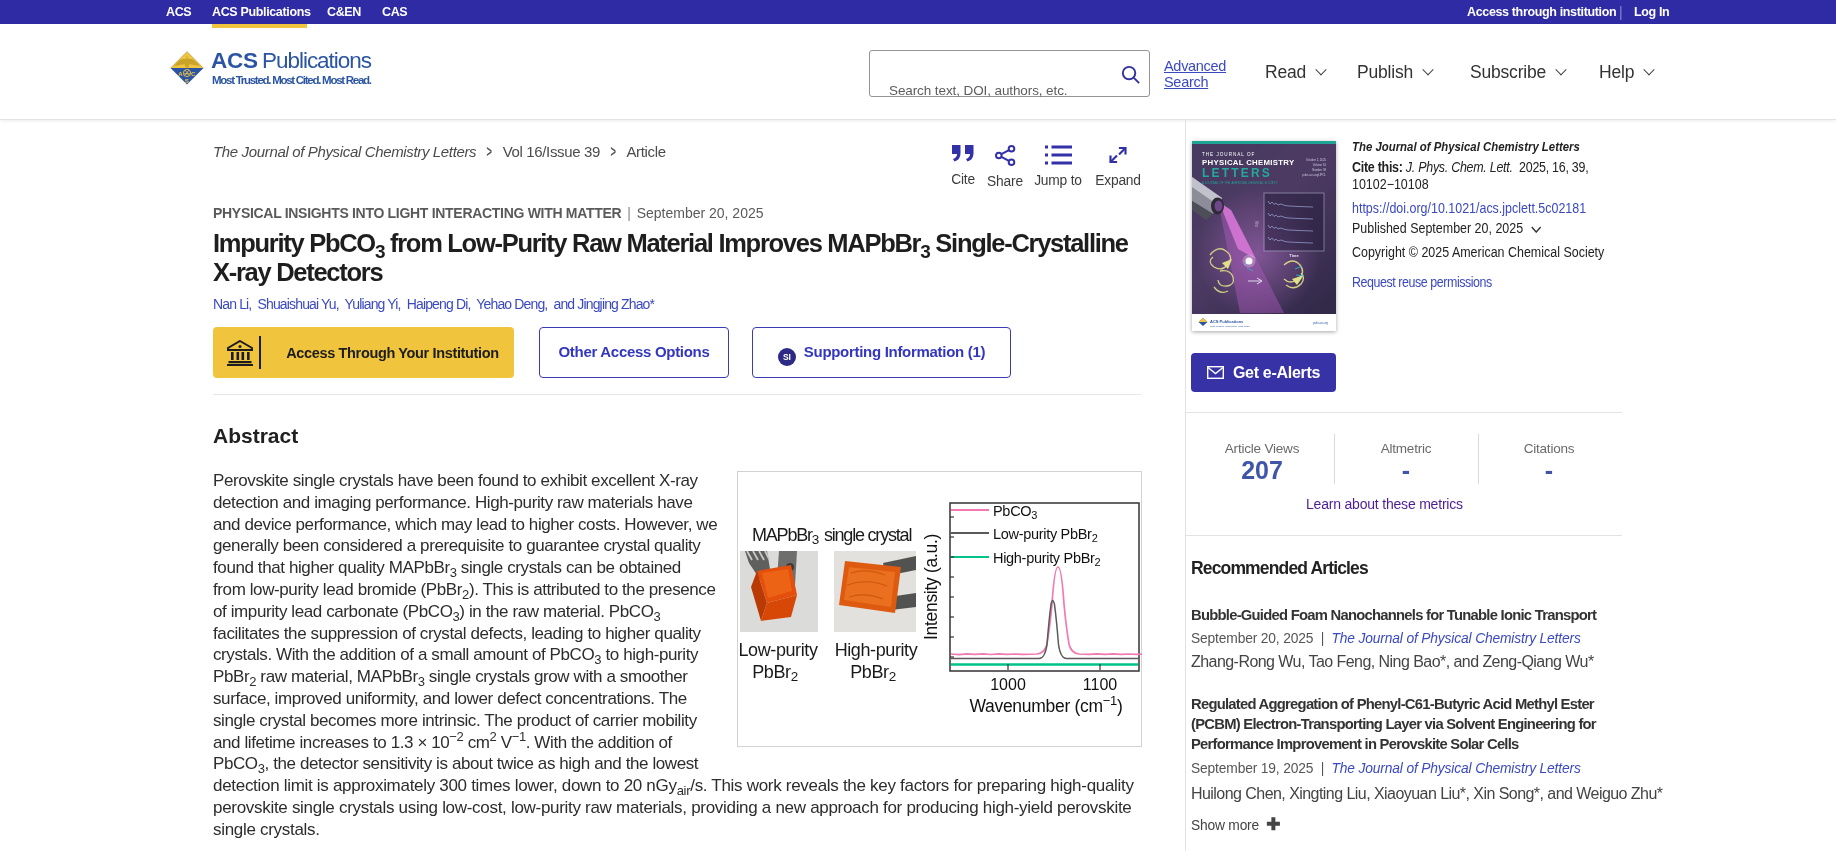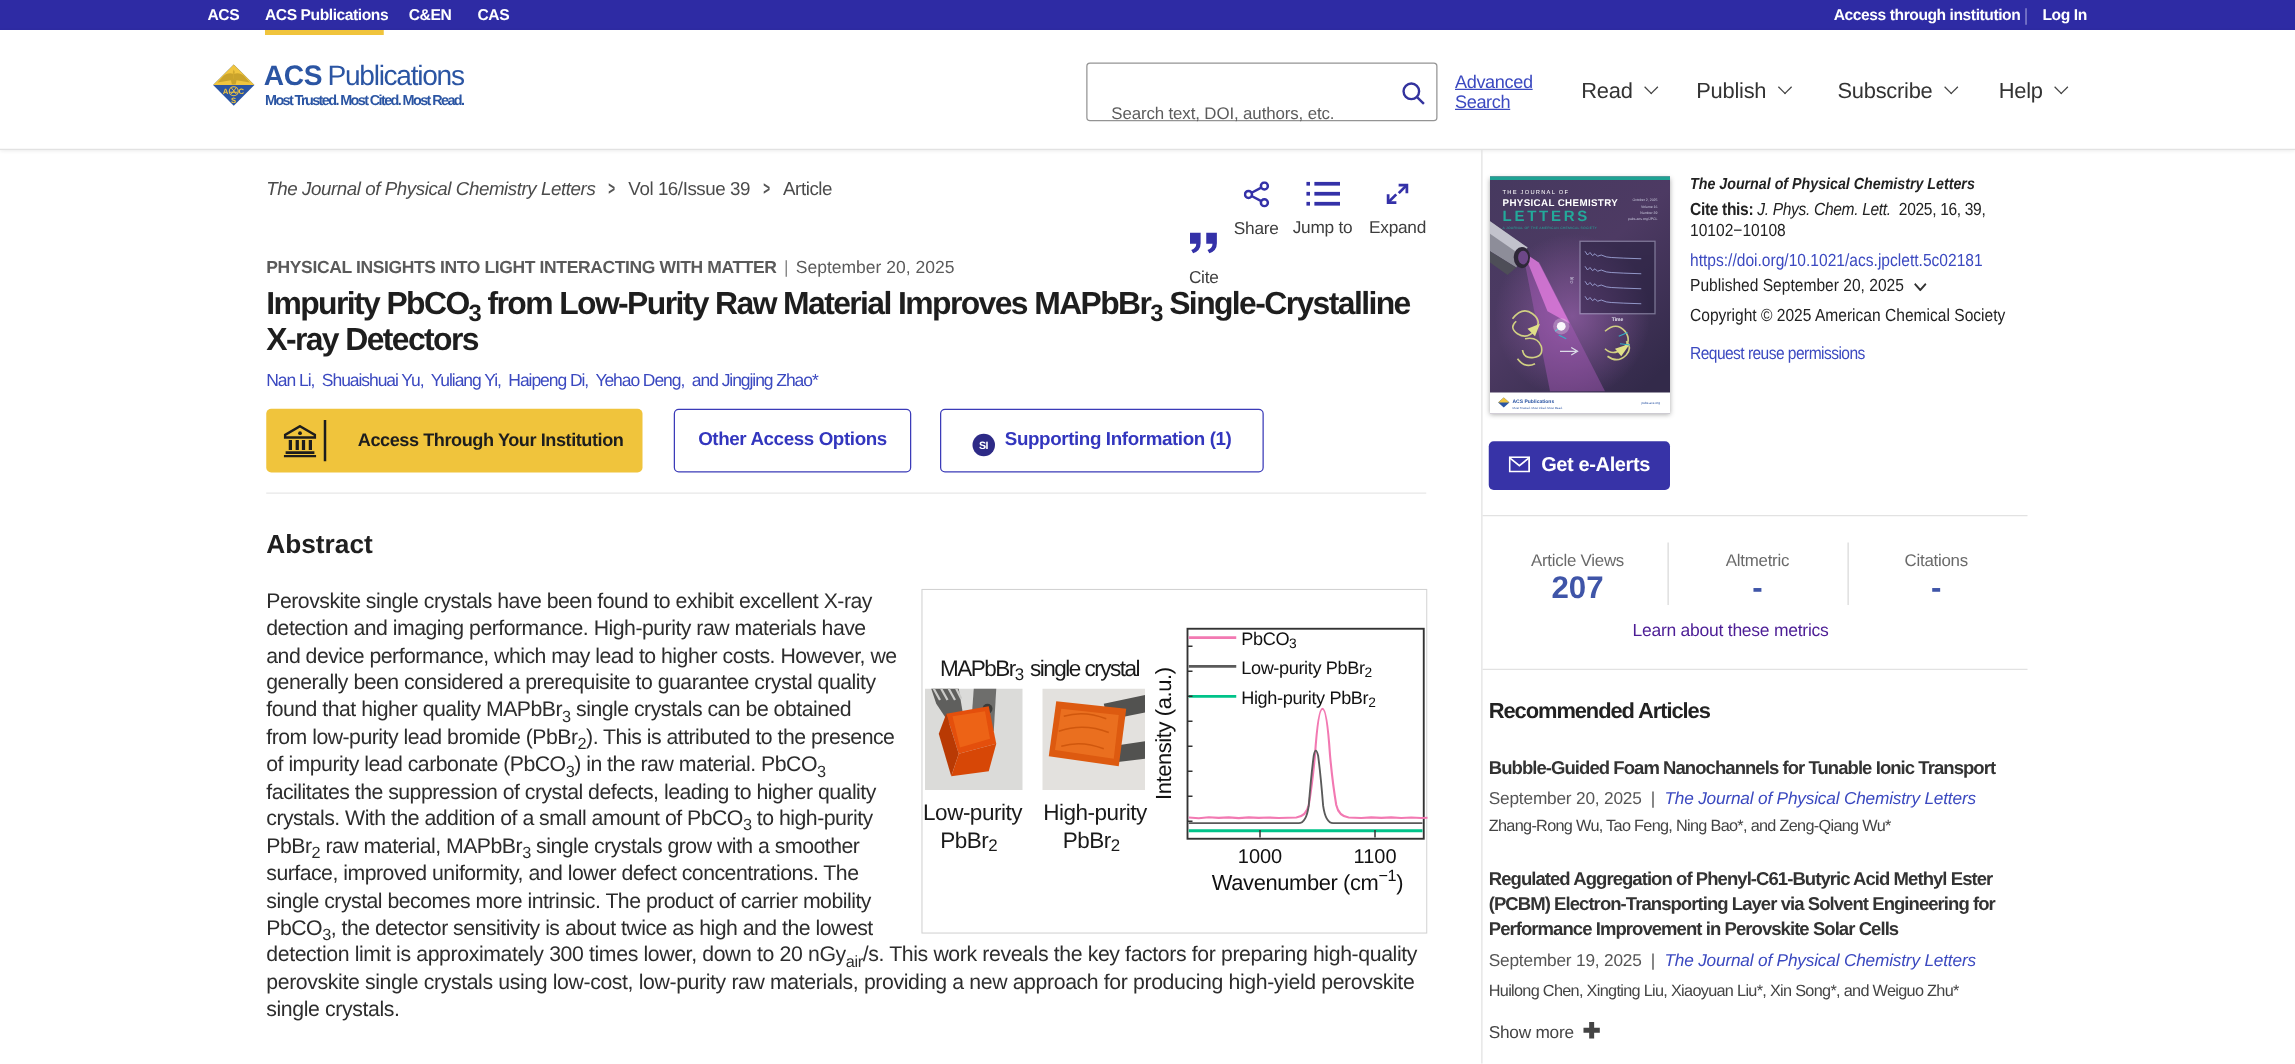--- a/index.html
+++ b/index.html
@@ -54,21 +54,21 @@
 .ealerts { position:absolute; left:1191px; top:353px; width:145px; height:39px; background:#3733A7; border-radius:4px; color:#fff; font-size:16px; letter-spacing:-0.3px; font-weight:bold; text-align:center; line-height:39px; }
 .metric-lbl { position:absolute; top:441px; font-size:13.5px; letter-spacing:-0.2px; color:#6a6a6a; text-align:center; width:140px; }
 .metric-val { position:absolute; top:456px; font-size:25px; font-weight:bold; color:#3F55A8; text-align:center; width:140px; }
 .metric-div { position:absolute; top:434px; width:1px; height:50px; background:#d9d9d9; }
 .learn { position:absolute; left:1306px; top:496px; font-size:14px; letter-spacing:-0.2px; color:#4c1d95; }
 
 .rec-h { position:absolute; left:1191px; top:558px; font-size:17.5px; letter-spacing:-0.85px; font-weight:bold; color:#222; }
 .rec-t { position:absolute; left:1191px; font-size:14.8px; letter-spacing:-0.75px; line-height:20px; font-weight:bold; color:#333; white-space:nowrap; }
 .rec-meta { position:absolute; left:1191px; font-size:13.8px; letter-spacing:-0.15px; color:#555; }
 .rec-meta .jl { color:#3B49C0; font-style:italic; }
-.rec-auth { position:absolute; left:1191px; font-size:13px; letter-spacing:-0.55px; color:#444; }
+.rec-auth { position:absolute; left:1191px; font-size:16px; letter-spacing:-0.55px; color:#444; }
 .showmore { position:absolute; left:1191px; top:814px; font-size:13.8px; letter-spacing:-0.2px; color:#444; }
 </style>
 </head>
 <body>
 
 <div class="topbar">
   <a style="left:166px;">ACS</a>
   <a style="left:212px;">ACS Publications</a>
   <a style="left:327px;">C&amp;EN</a>
   <a style="left:382px;">CAS</a>
@@ -109,21 +109,21 @@
   </div>
   <div class="adv">Advanced<br>Search</div>
   <div class="nav-item" style="left:1265px;">Read<span class="caret"></span></div>
   <div class="nav-item" style="left:1357px;">Publish<span class="caret"></span></div>
   <div class="nav-item" style="left:1470px;">Subscribe<span class="caret"></span></div>
   <div class="nav-item" style="left:1599px;">Help<span class="caret"></span></div>
 </div>
 
 <div class="crumbs"><span class="j">The Journal of Physical Chemistry Letters</span><span class="sep">&gt;</span>Vol 16/Issue 39<span class="sep">&gt;</span>Article</div>
 
-<div class="action" style="left:941px;width:44px;margin-top:41px;">
+<div class="action" style="left:941px;width:44px;">
   <svg width="22" height="19" viewBox="0 0 22 19" fill="#3431A8">
       <path d="M0 0 h8.5 v8.5 q0 6-6 8 l-1.5-2.5 q4-1.5 4-5 H0 Z"></path>
       <path d="M13 0 h8.5 v8.5 q0 6-6 8 L14 14 q4-1.5 4-5 h-5 Z"></path>
     </svg>
   <span class="lbl">Cite</span>
 </div>
 <div class="action" style="left:982px;width:46px;">
   <svg width="21" height="21" viewBox="0 0 21 21" fill="none" stroke="#3431A8" stroke-width="2">
       <circle cx="16.5" cy="3.8" r="2.8"></circle>
       <circle cx="3.8" cy="10.5" r="2.8"></circle>
@@ -184,20 +184,21 @@
 <span class="al">and device performance, which may lead to higher costs. However, we</span>
 <span class="al">generally been considered a prerequisite to guarantee crystal quality</span>
 <span class="al">found that higher quality MAPbBr<sub>3</sub> single crystals can be obtained</span>
 <span class="al">from low-purity lead bromide (PbBr<sub>2</sub>). This is attributed to the presence</span>
 <span class="al">of impurity lead carbonate (PbCO<sub>3</sub>) in the raw material. PbCO<sub>3</sub></span>
 <span class="al">facilitates the suppression of crystal defects, leading to higher quality</span>
 <span class="al">crystals. With the addition of a small amount of PbCO<sub>3</sub> to high-purity</span>
 <span class="al">PbBr<sub>2</sub> raw material, MAPbBr<sub>3</sub> single crystals grow with a smoother</span>
 <span class="al">surface, improved uniformity, and lower defect concentrations. The</span>
 <span class="al">single crystal becomes more intrinsic. The product of carrier mobility</span>
+<span class="al">and lifetime increases to 1.3 × 10<sup>−2</sup> cm<sup>2</sup> V<sup>−1</sup>. With the addition of</span>
 <span class="al">PbCO<sub>3</sub>, the detector sensitivity is about twice as high and the lowest</span>
 <span class="al wide">detection limit is approximately 300 times lower, down to 20 nGy<sub>air</sub>/s. This work reveals the key factors for preparing high-quality</span>
 <span class="al wide">perovskite single crystals using low-cost, low-purity raw materials, providing a new approach for producing high-yield perovskite</span>
 <span class="al wide">single crystals.</span>
 </div>
 
 <svg class="abs" style="left:737px;top:471px;" width="405" height="276" viewBox="0 0 405 276">
   <rect x="0.5" y="0.5" width="404" height="275" fill="#fff" stroke="#d2d2d2"></rect>
   <text x="15" y="70" font-size="18" fill="#1a1a1a" font-family="Liberation Sans" letter-spacing="-1.2">MAPbBr<tspan font-size="13.5" dy="3">3</tspan><tspan dy="-3" dx="2"> single crystal</tspan></text>
 

